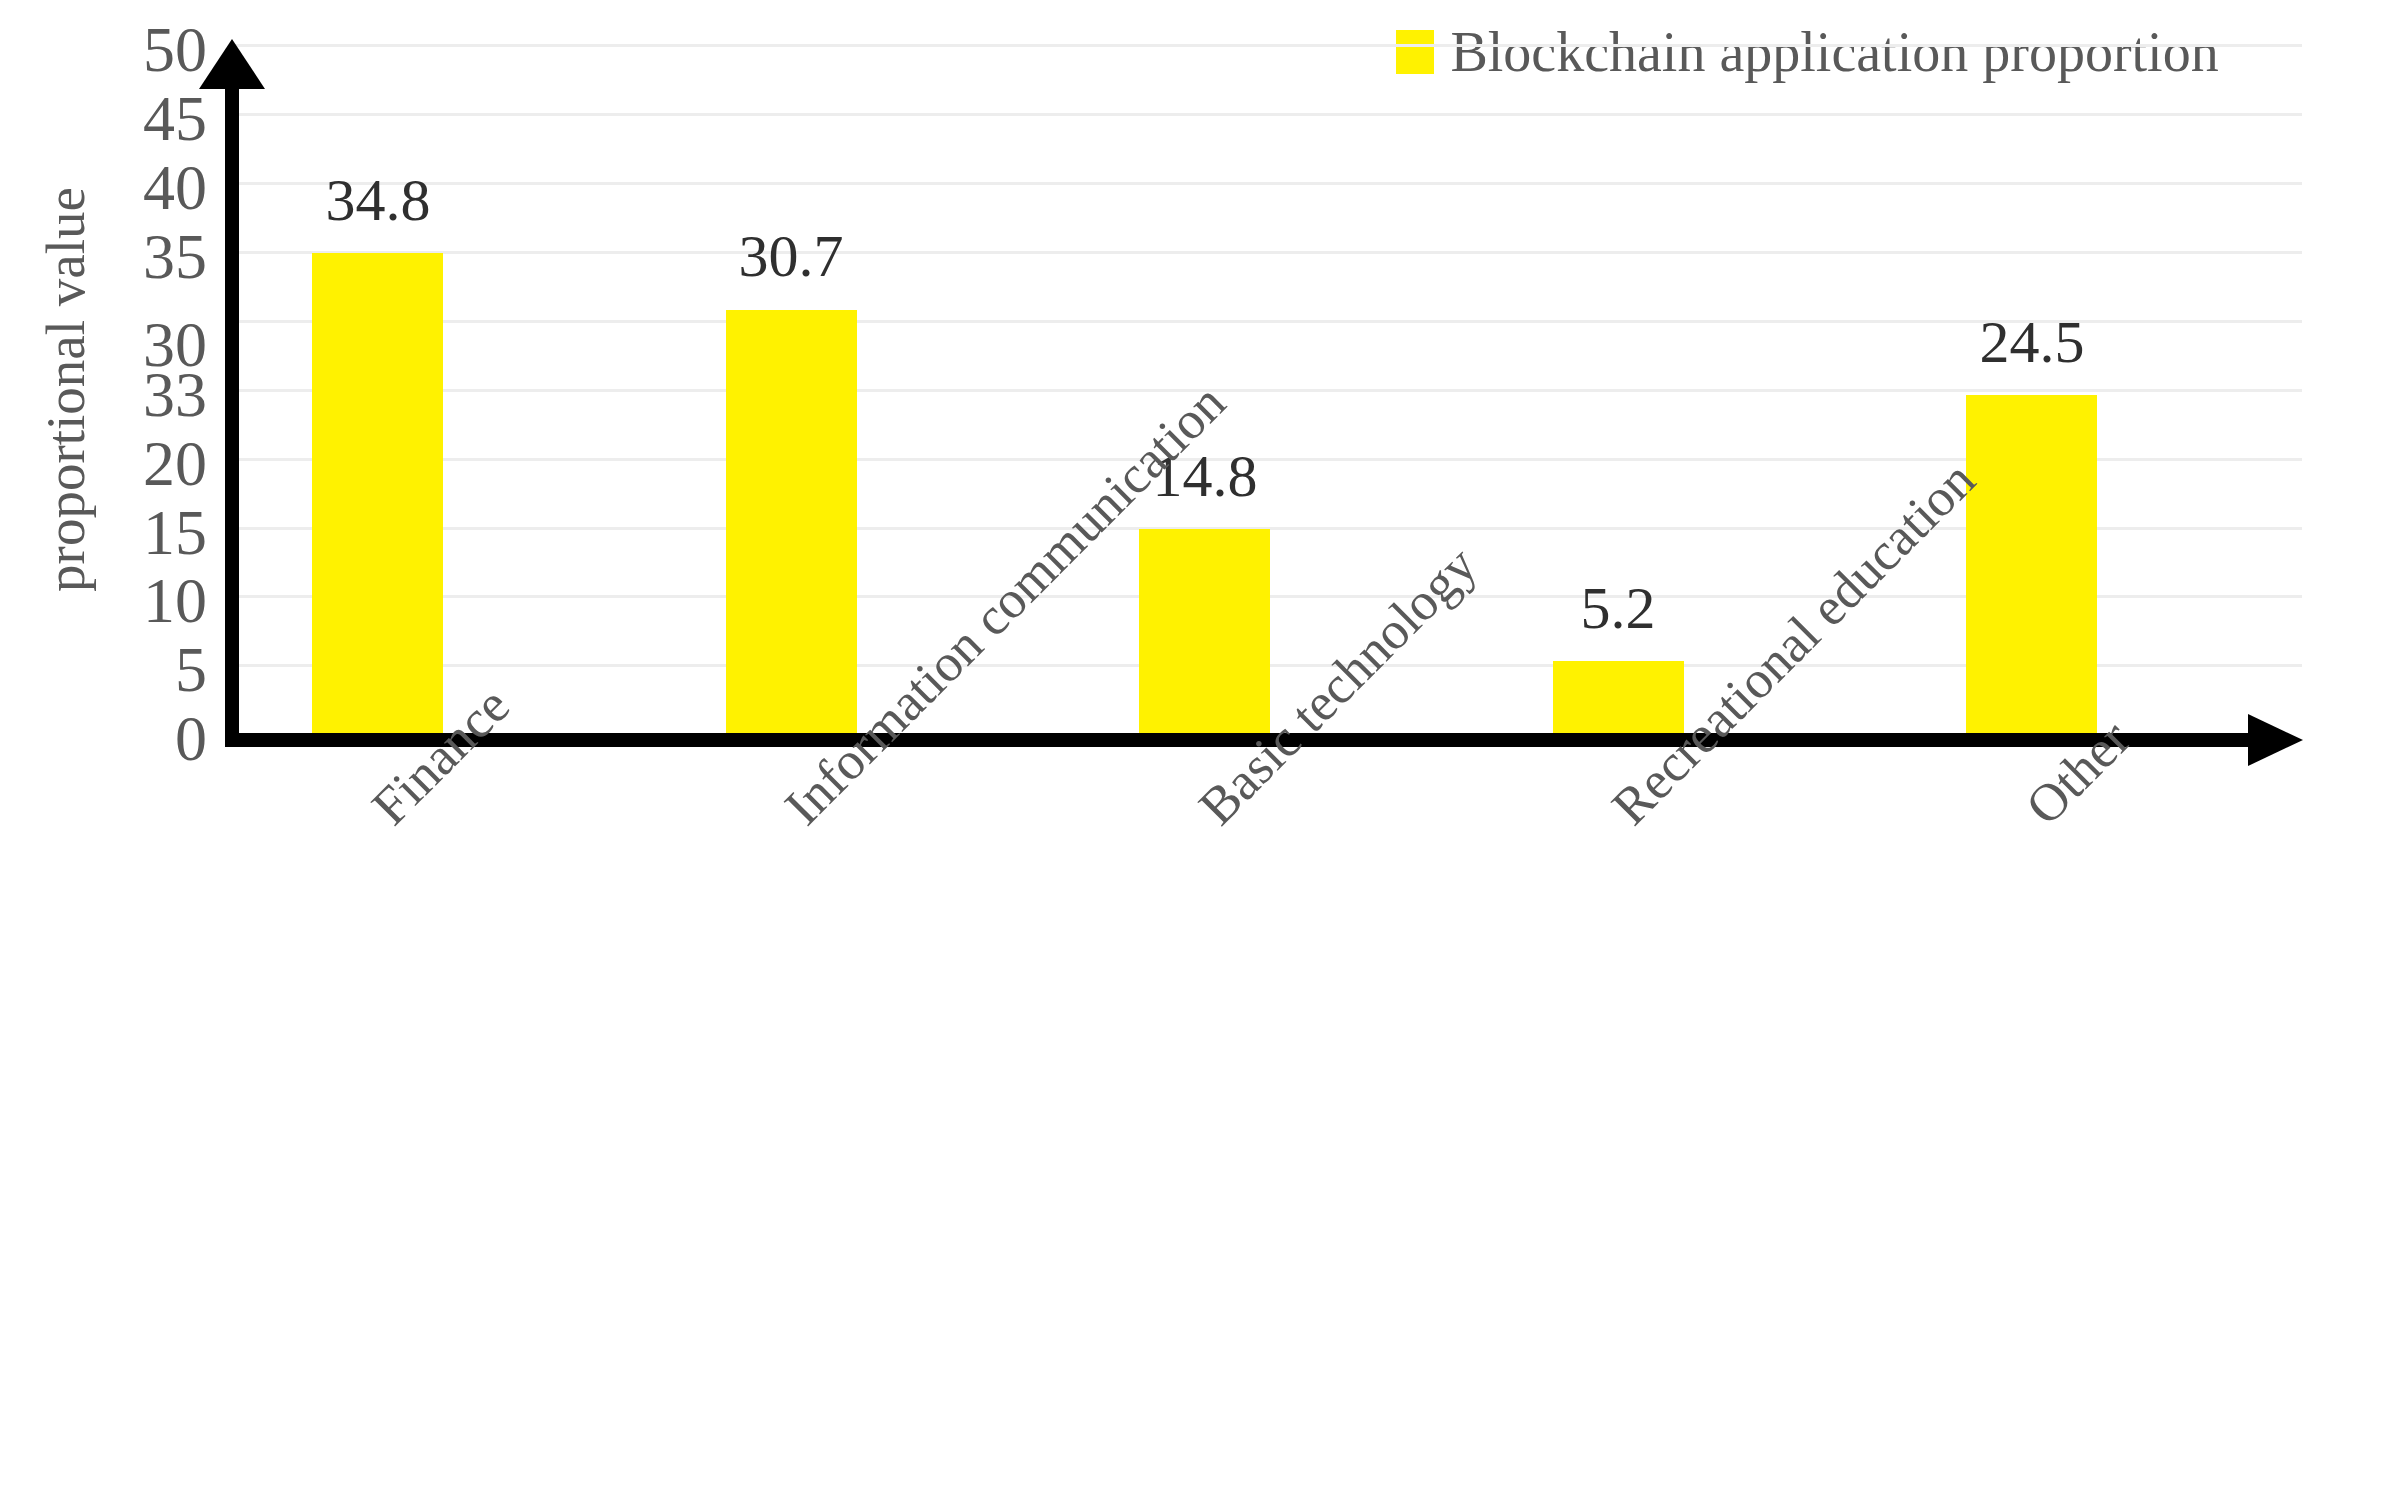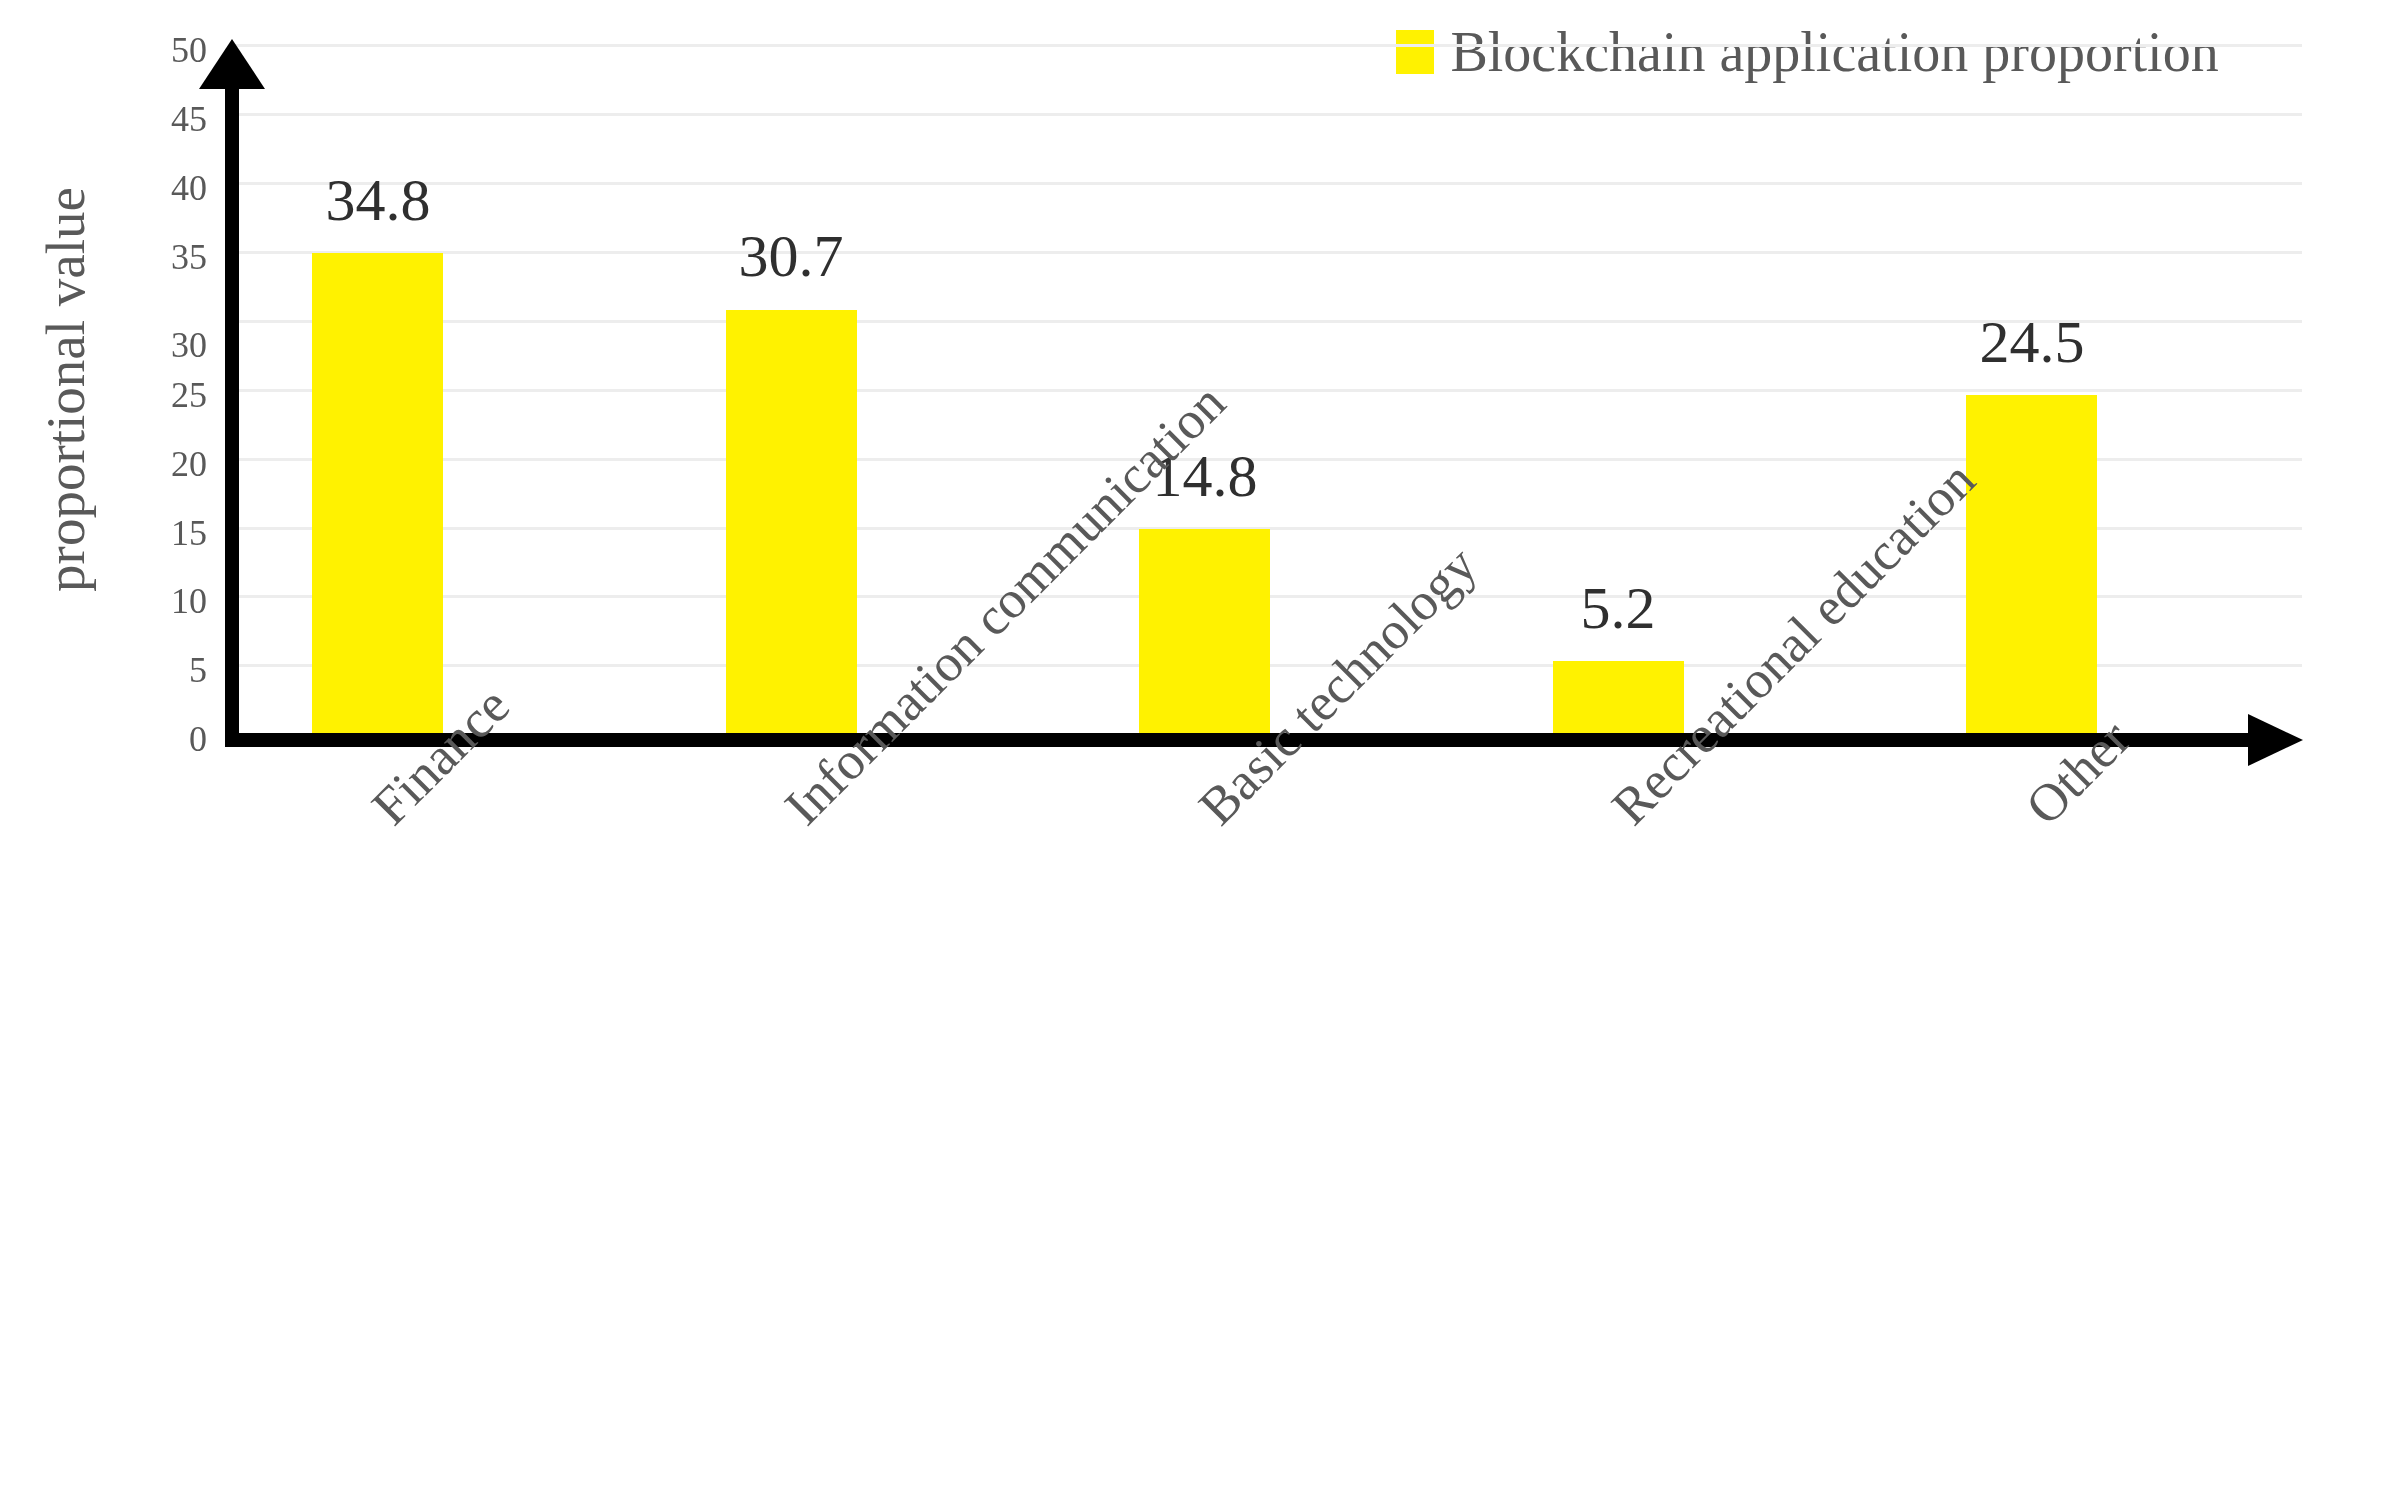--- a/index.html
+++ b/index.html
@@ -59,21 +59,21 @@
     position: absolute;
     left: 87px;
     top: 50px;
     width: 120px;
     height: 689px;
   }
   .ytick {
     position: absolute;
     right: 0;
     transform: translateY(-50%);
-    font-size: 36px;
+    font-size: 64px;
     color: #595959;
     line-height: 1;
     white-space: nowrap;
   }
 
   
   .plot {
     position: absolute;
     left: 235px;
     top: 44px;
@@ -175,21 +175,21 @@
   </div>
 
   <div class="ytitle">proportional value</div>
 
   <div class="yticks" id="ytick-container">
       <div class="ytick" style="top: 0px;">50</div>
       <div class="ytick" style="top: 69px;">45</div>
       <div class="ytick" style="top: 138px; text-align: center;">40</div>
       <div class="ytick" style="top: 207px;">35</div>
       <div class="ytick" style="top: 276px; margin-top: 19px;">30</div>
-      <div class="ytick" style="top: 345px;">25</div>
+      <div class="ytick" style="top: 345px;">33</div>
       <div class="ytick" style="top: 414px;">20</div>
       <div class="ytick" style="top: 483px;">15</div>
       <div class="ytick" style="top: 551px;">10</div>
       <div class="ytick" style="top: 620px;">5</div>
       <div class="ytick" style="top: 689px;">0</div>
     </div>
 
   <div class="plot" id="gridline-container">
       <div class="gridline" style="top: 0px; background: rgb(237, 237, 237);"></div>
       <div class="gridline" style="top: 69px; background: rgb(237, 237, 237);"></div>

